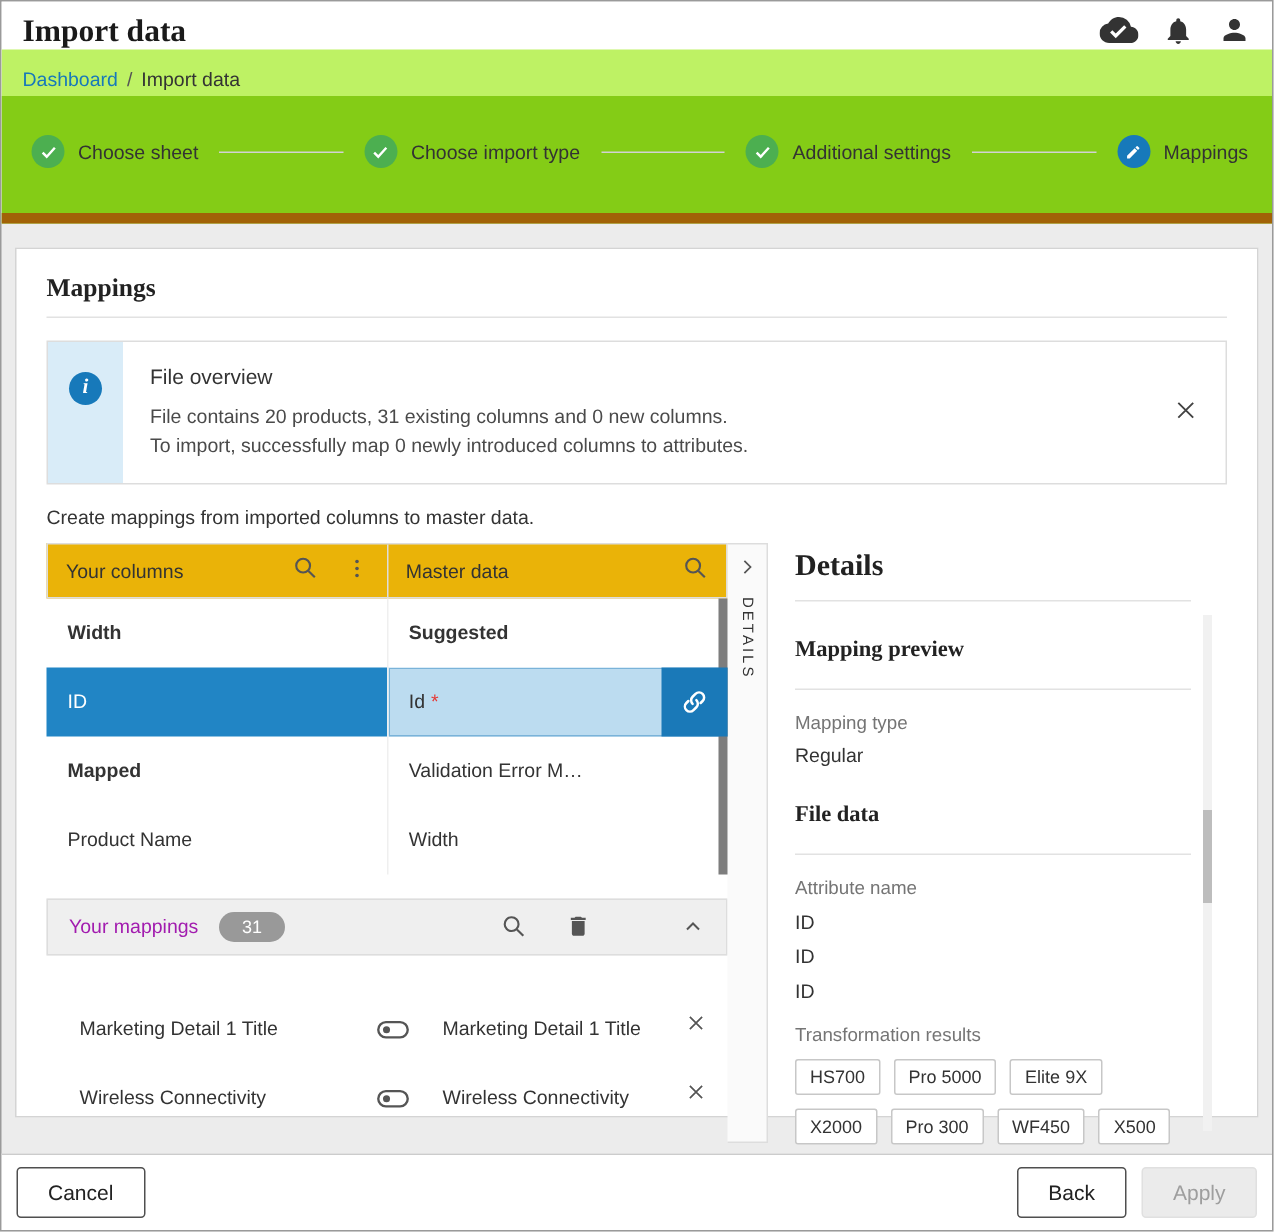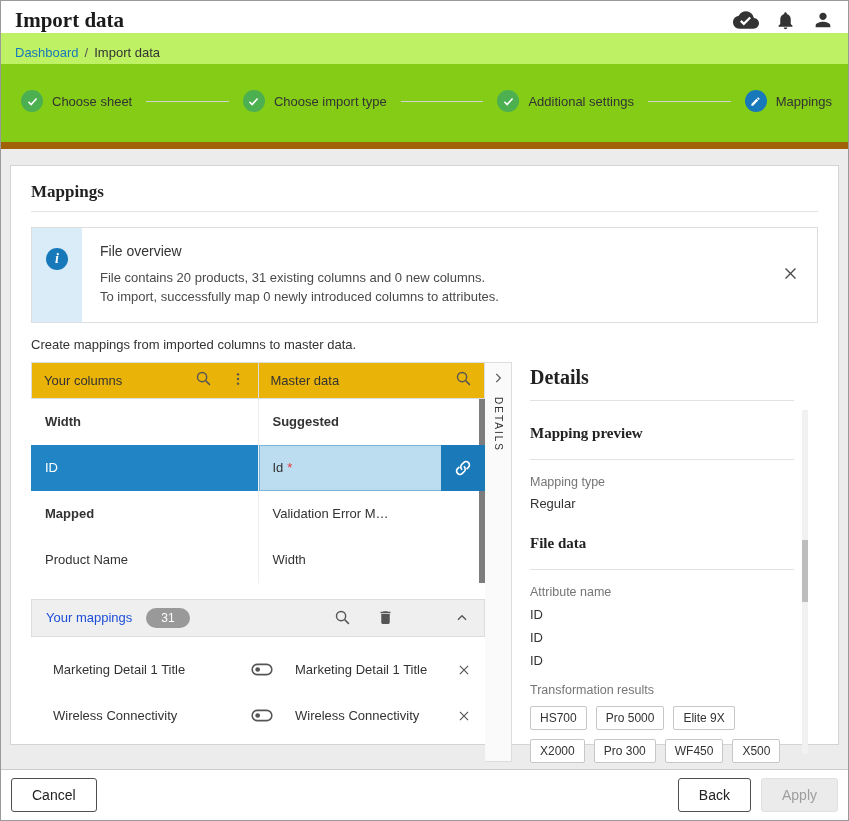--- a/index.html
+++ b/index.html
@@ -68,28 +68,28 @@
   .mrow { height: 46px; display: flex; align-items: center; padding: 0 14px; font-size: 13px; color: #333; cursor: pointer; position: relative; }
   .mrow.group { font-weight: 700; cursor: default; }
   .mrow.sel-left { background: #2185c5; color: #fff; }
   .mrow.sel-right { background: #bcdcf0; box-shadow: inset 0 0 0 1px #7ab3d9; padding-right: 46px; }
   .req { color: #e53935; margin-left: 4px; }
   .link-btn { position: absolute; right: 0; top: 0; bottom: 0; width: 44px; background: #1a79b8; border: none; display: flex; align-items: center; justify-content: center; cursor: pointer; z-index: 2; }
   .cols-scrollbar { position: absolute; right: 0; top: 0; width: 6px; height: 184px; background: #7d7d7d; z-index: 1; cursor: pointer; }
 
   
   .your-mappings-bar { margin-top: 16px; height: 38px; background: #efefef; border: 1px solid #ddd; display: flex; align-items: center; padding: 0 14px; }
-  .your-mappings-bar .ym-label { font-size: 13px; color: #1d4ed8; }
+  .your-mappings-bar .ym-label { font-size: 13px; color: #a21caf; }
   .badge { background: #999; color: #fff; border-radius: 11px; padding: 3px 15px; font-size: 12px; margin-left: 14px; }
   .ym-icons { margin-left: auto; display: flex; align-items: center; gap: 26px; }
   .ym-icons svg { cursor: pointer; display: block; }
   .ym-chevron { margin-left: 34px; }
 
   .map-rows { padding-top: 10px; }
-  .map-row { height: 46px; display: flex; align-items: center; padding: 0 10px 0 22px; font-size: 13px; color: #333; }
+  .map-row { height: 46px; display: flex; align-items: flex-end; padding: 0 10px 0 22px; font-size: 13px; color: #333; }
   .map-row .src { width: 198px; }
   .map-row .toggle { flex: 0 0 auto; cursor: pointer; display: flex; align-items: center; }
   .map-row .tgt { margin-left: 22px; flex: 1; }
   .map-row .row-close { margin-left: auto; background: none; border: none; cursor: pointer; display: flex; align-items: center; padding: 4px; }
 
   
   .details-strip { width: 27px; flex: 0 0 auto; background: #fafafa; border: 1px solid #ddd; border-left: none; display: flex; flex-direction: column; align-items: center; padding-top: 8px; cursor: pointer; }
   .strip-chevron { display: block; margin-bottom: 8px; }
   .strip-label { writing-mode: vertical-rl; font-size: 10px; color: #333; letter-spacing: 2px; }
 

